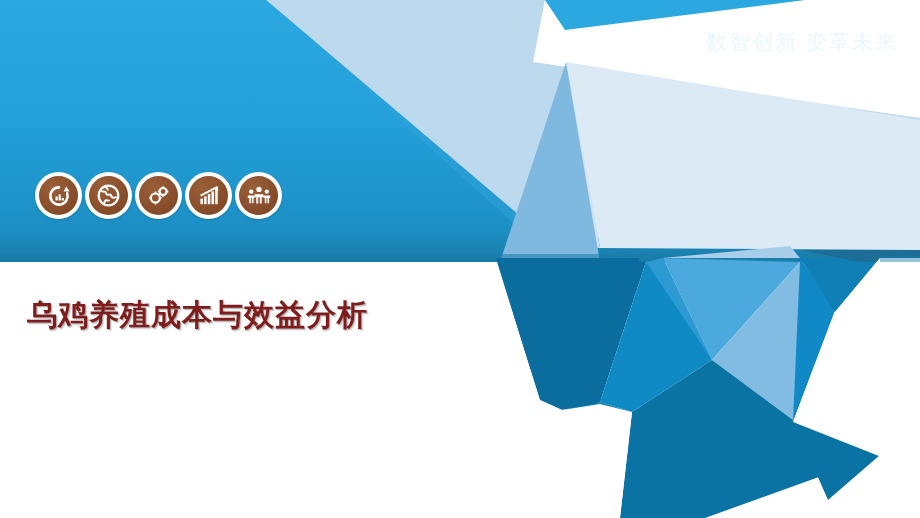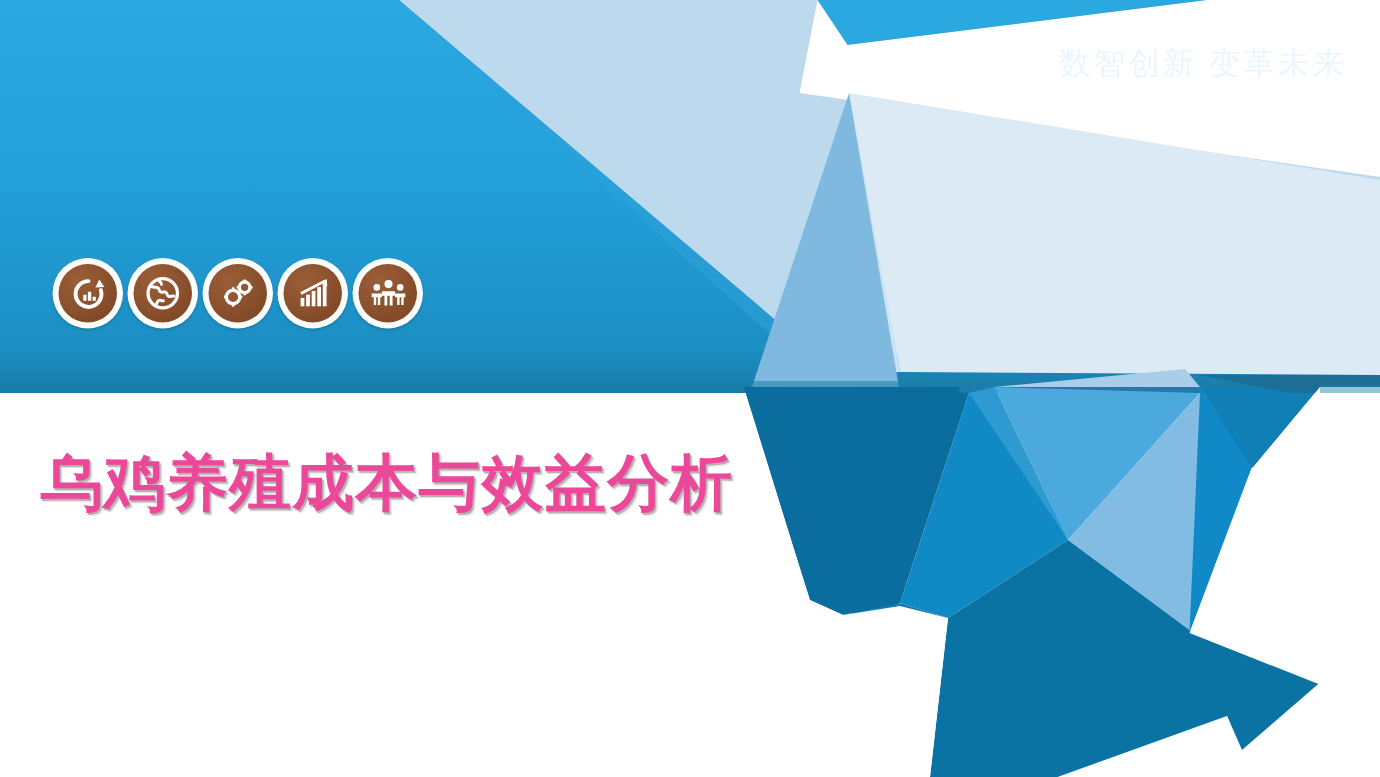--- a/index.html
+++ b/index.html
@@ -74,23 +74,23 @@
     align-items: center;
     justify-content: center;
   }
   .icon-disc svg { display: block; }
 
   
   .title {
     position: absolute;
     left: 27px;
     top: 295px;
-    font-size: 41px;
+    font-size: 30px;
     font-weight: bold;
-    color: #ec4899;
+    color: #7f1d1d;
     letter-spacing: 1px;
     white-space: nowrap;
     text-shadow: 1px 1px 0 rgba(170,170,170,0.85), 2px 2px 1px rgba(200,200,200,0.5);
   }
 </style>
 </head>
 <body>
 
 <div id="slide">
 

